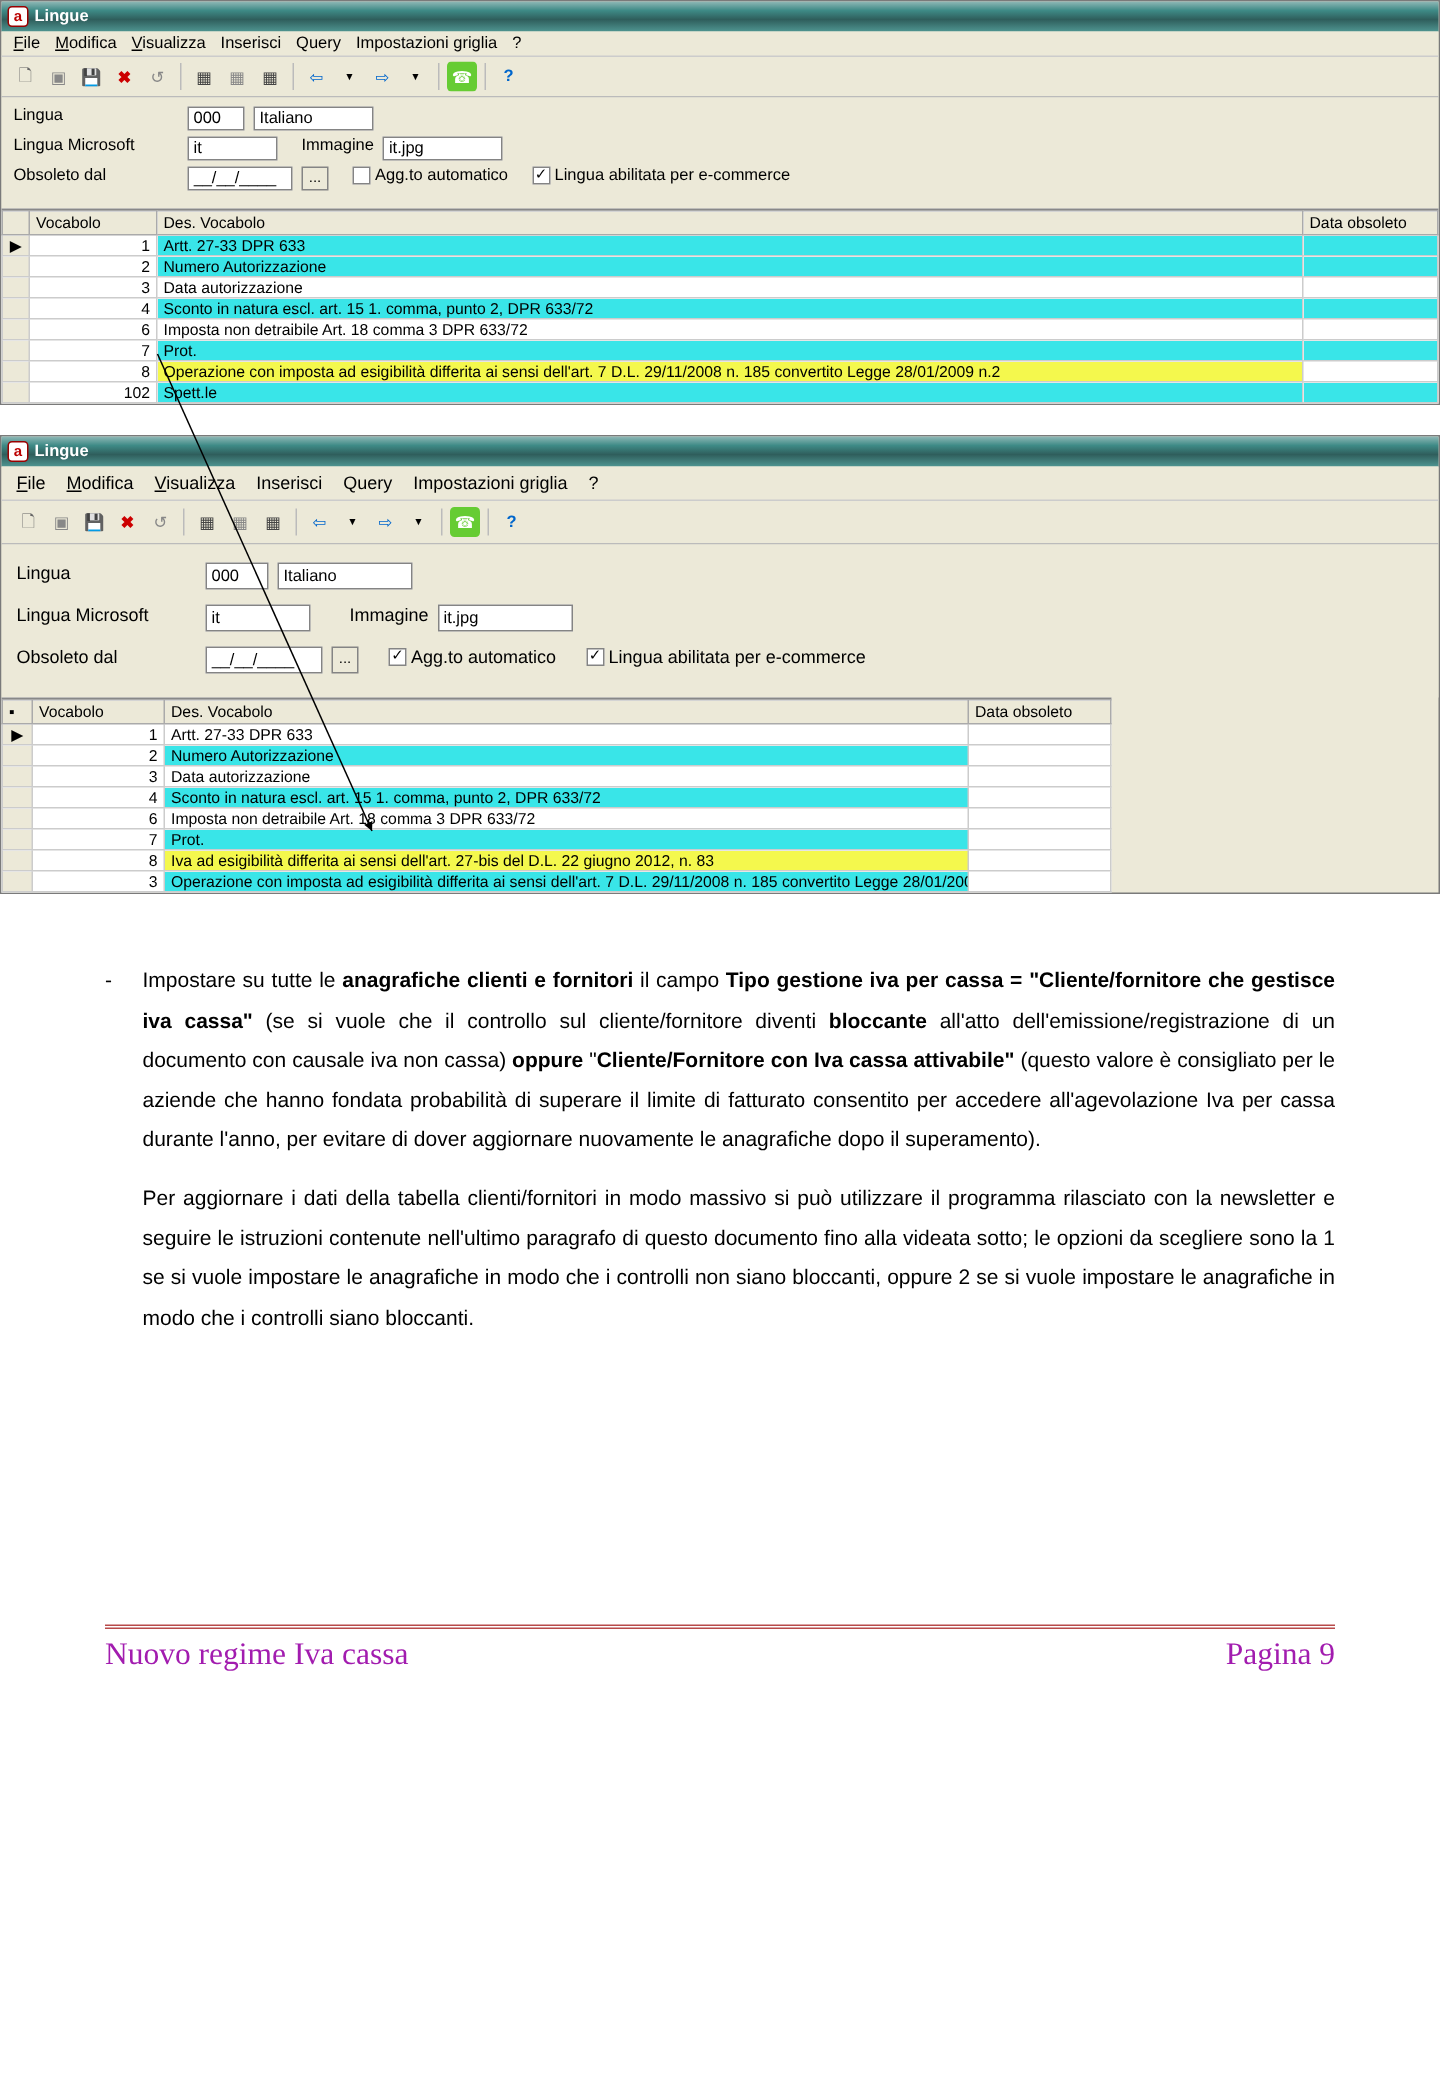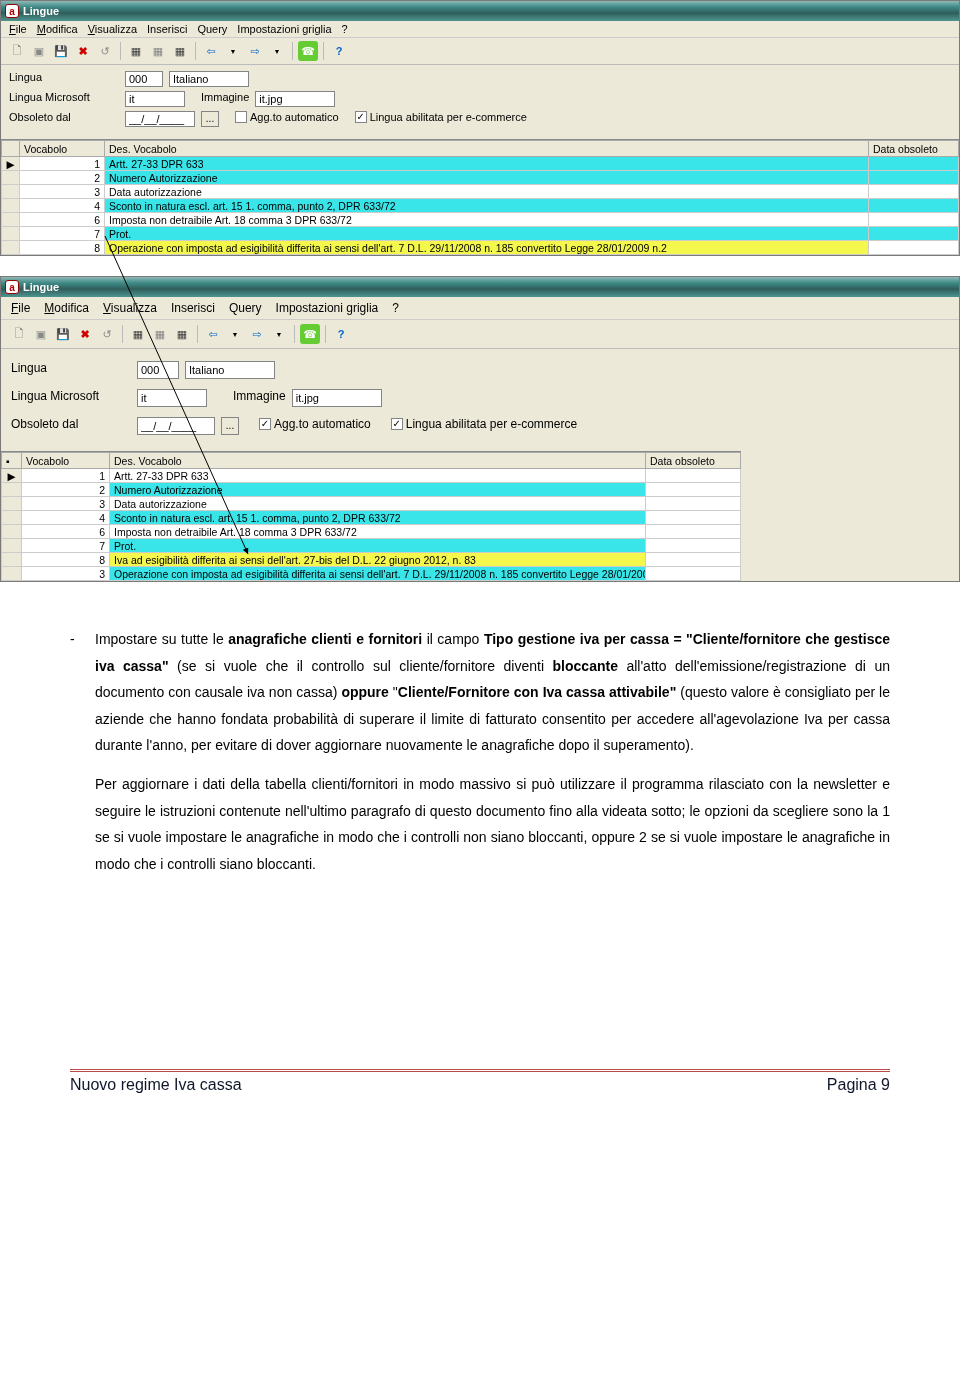--- a/index.html
+++ b/index.html
@@ -106,23 +106,23 @@
   .bullet { display:flex; }
   .bullet .dash { width: 25px; flex:0 0 25px; }
   .footer-wrap { padding: 0 70px 20px 70px; }
   .footer-rule {
     border-top: 3px double #b84a4a;
     margin-top: 160px;
     margin-bottom: 4px;
   }
   .footer {
     display: flex; justify-content: space-between;
-    font-family: Liberation Sans, sans-serif;
-    font-size: 16px;
-    color: #0f172a;
+    font-family: Liberation Serif, serif;
+    font-size: 21px;
+    color: #a21caf;
   }
   .rel { position: relative; }
   .dash-underline { border-bottom:1px dotted rgba(0,0,0,.5); }
   .arrow-anchor { position:absolute; left:0; top:0; z-index:5;}
 </style>
 </head>
 <body>
 
 <div class="rel">
 <svg class="arrow-anchor" width="960" height="586">
@@ -246,20 +246,26 @@
               <td class="numcol">7</td>
               <td class="cyan">Prot.</td>
               <td class="cyan"></td>
             </tr>
             <tr>
               <td class="rowsel"></td>
               <td class="numcol">8</td>
               <td class="yellow">Operazione con imposta ad esigibilità differita ai sensi dell'art. 7 D.L. 29/11/2008 n. 185 convertito Legge 28/01/2009 n.2</td>
               <td></td>
             </tr>
+            <tr>
+              <td class="rowsel"></td>
+              <td class="numcol">102</td>
+              <td class="cyan">Spett.le</td>
+              <td class="cyan"></td>
+            </tr>
           </tbody>
     </table>
   </div>
 </div>
 
 <div class="win" style="margin-top:20px">
   <div class="titlebar">
     <span class="tb-icon">a</span>
     <span>Lingue</span>
   </div>

